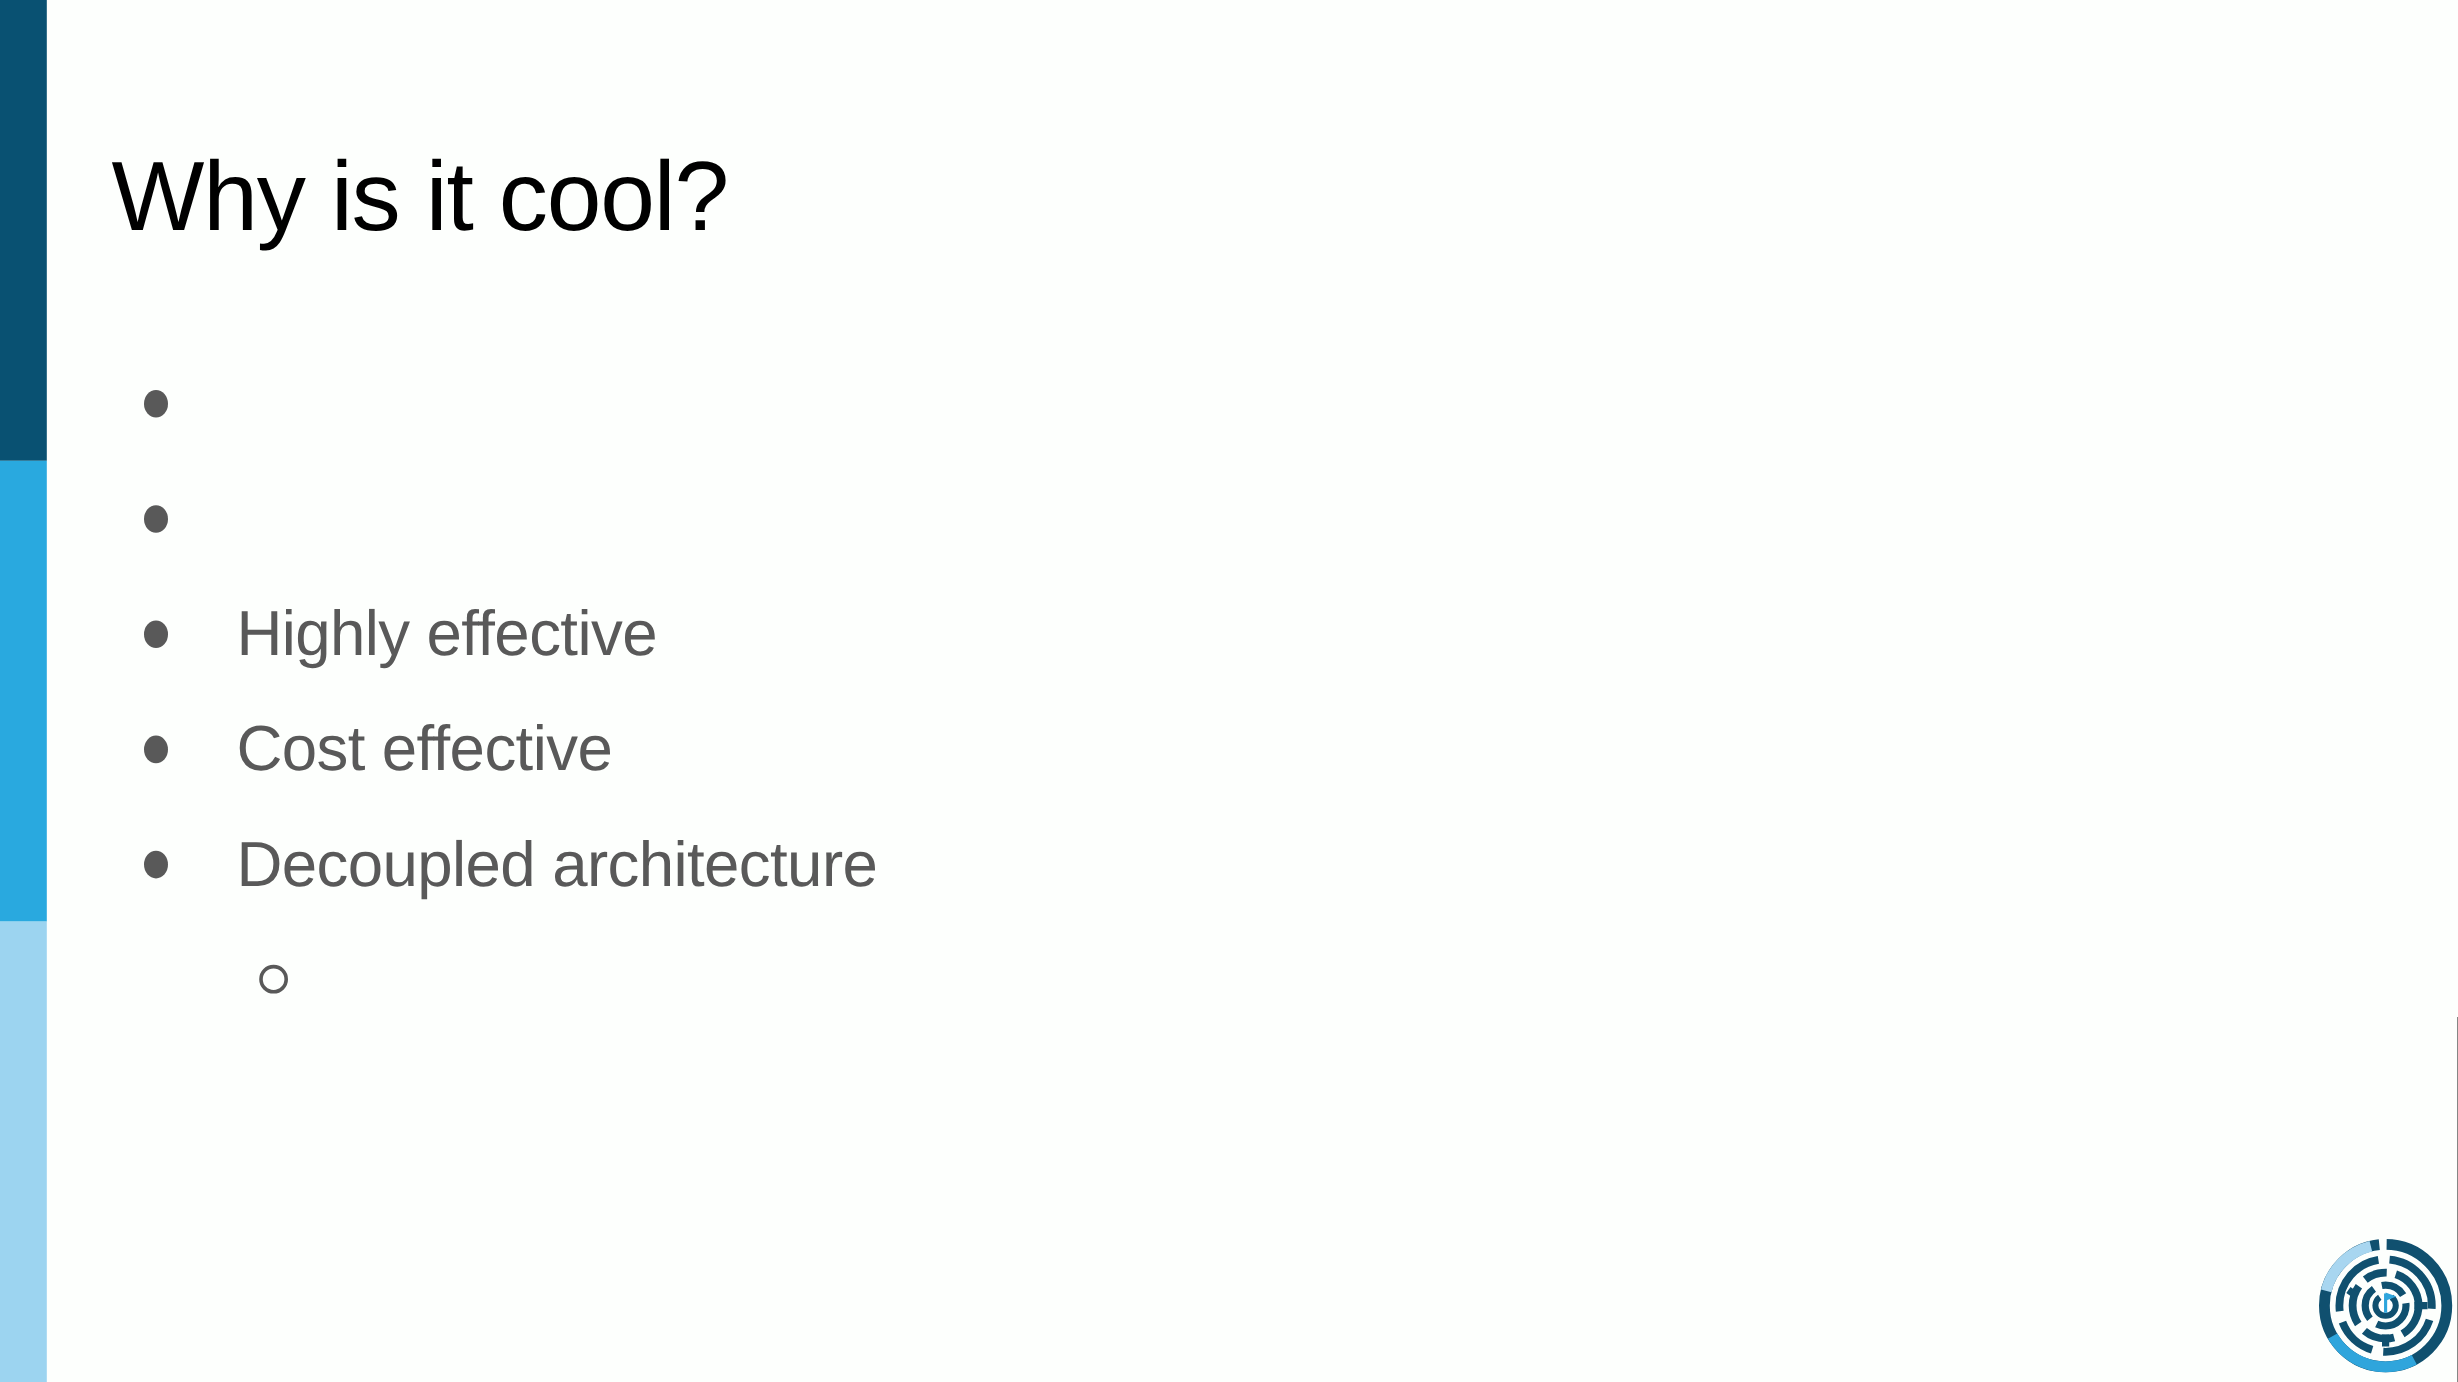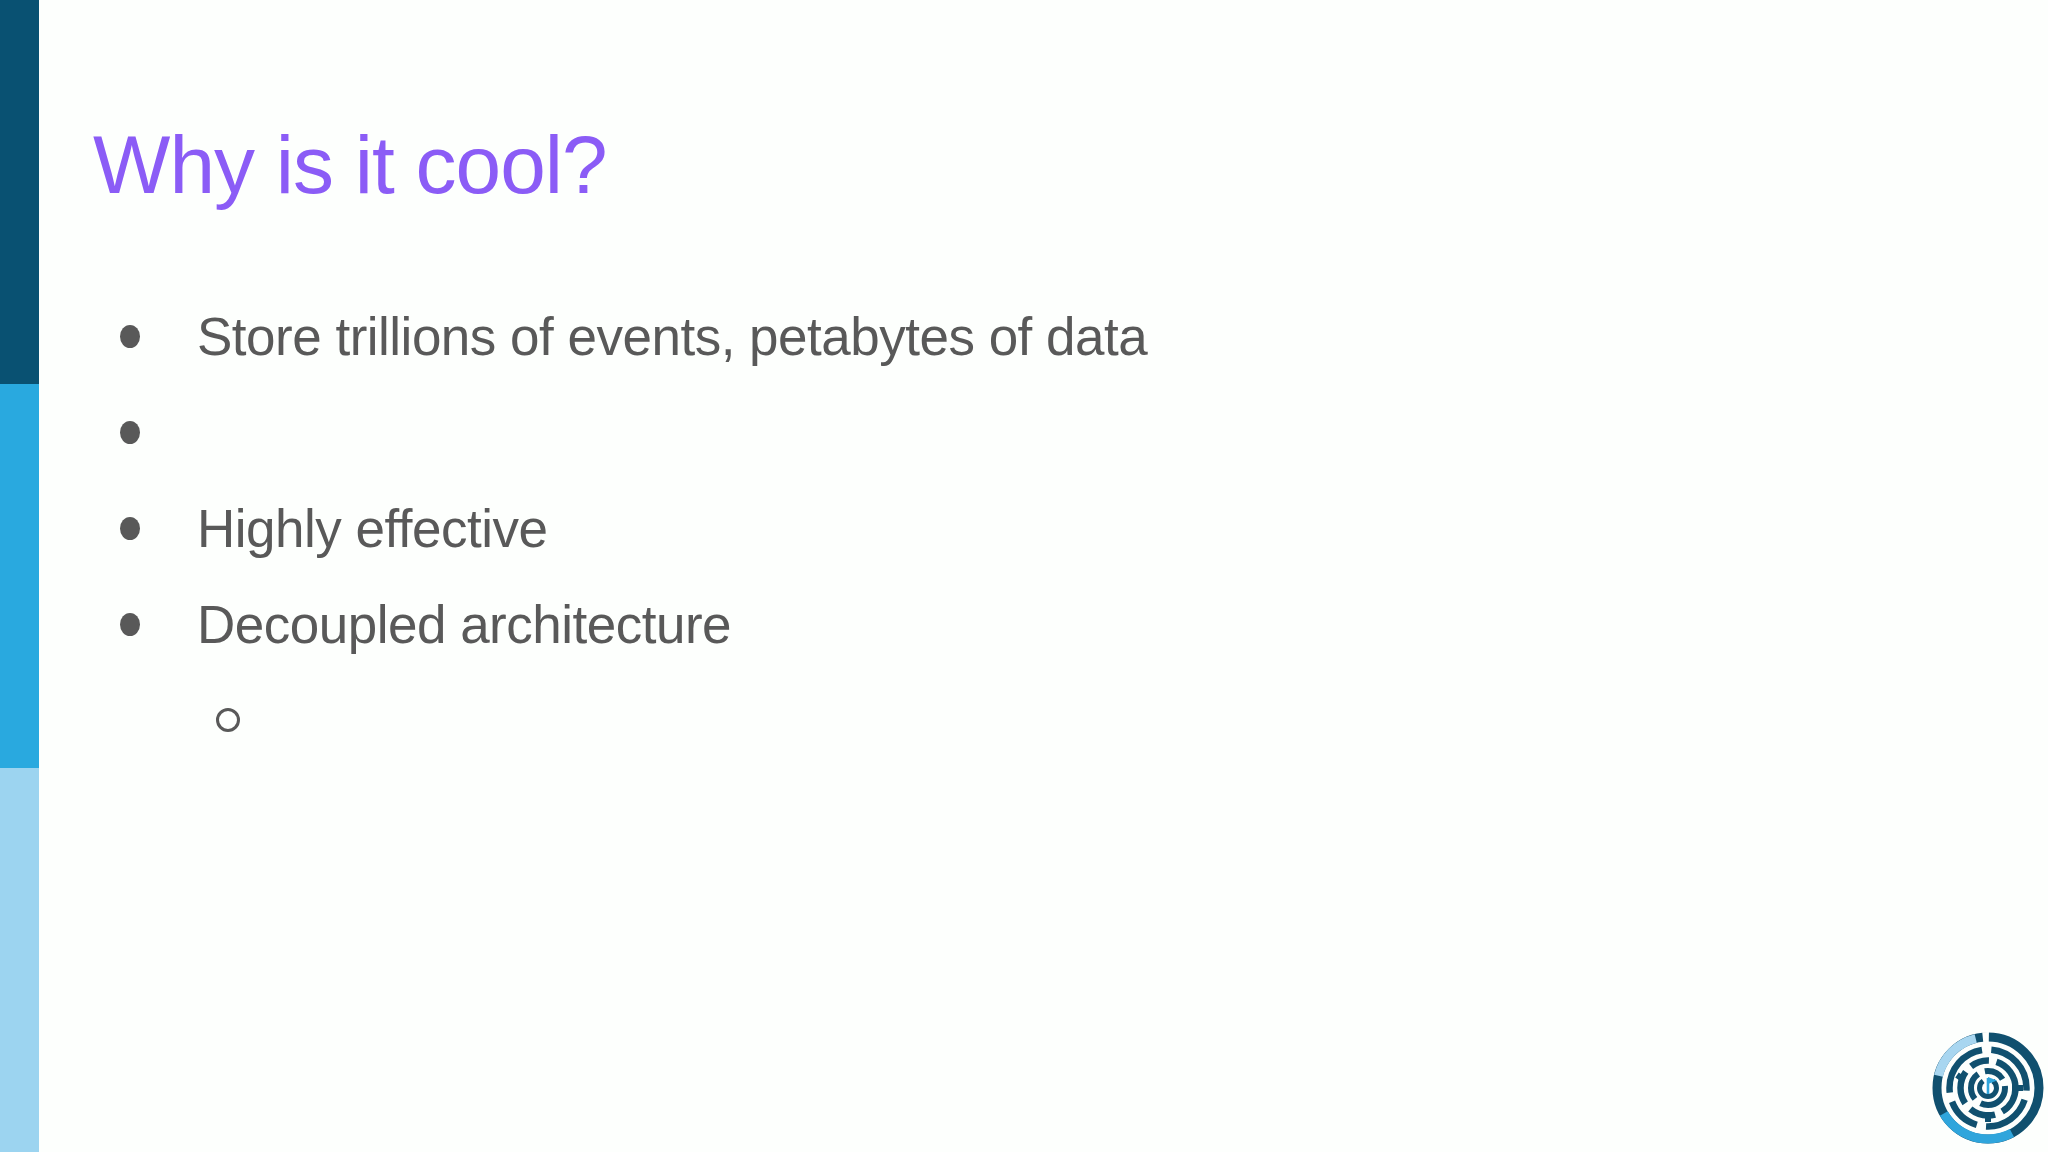--- a/index.html
+++ b/index.html
@@ -78,33 +78,36 @@
 <body>
 
 <div class="slide" style="background-color: rgb(253, 255, 253);">
 
   <div class="accent-bar">
     <div class="seg" style="background-color: rgb(9, 81, 114);"></div>
     <div class="seg" style="background-color: rgb(41, 169, 223);"></div>
     <div class="seg" style="background-color: rgb(156, 212, 240);"></div>
   </div>
 
-  <h1 class="slide-title" style="color: #8b5cf6;">Why is it cool?</h1>
+  <h1 class="slide-title" style="color: #000000;">Why is it cool?</h1>
 
   <ul class="bullet-list" style="color: rgb(89, 89, 89);">
     <li class="l1">
       <span class="marker"></span>
-      <span class="text">Store trillions of events, petabytes of data</span>
     </li>
     <li class="l1">
       <span class="marker"></span>
     </li>
     <li class="l1">
       <span class="marker"></span>
       <span class="text">Highly effective</span>
+    </li>
+    <li class="l1">
+      <span class="marker"></span>
+      <span class="text">Cost effective</span>
     </li>
     <li class="l1">
       <span class="marker"></span>
       <span class="text">Decoupled architecture</span>
     </li>
     <li class="l2">
       <span class="marker"></span>
     </li>
   </ul>
 

